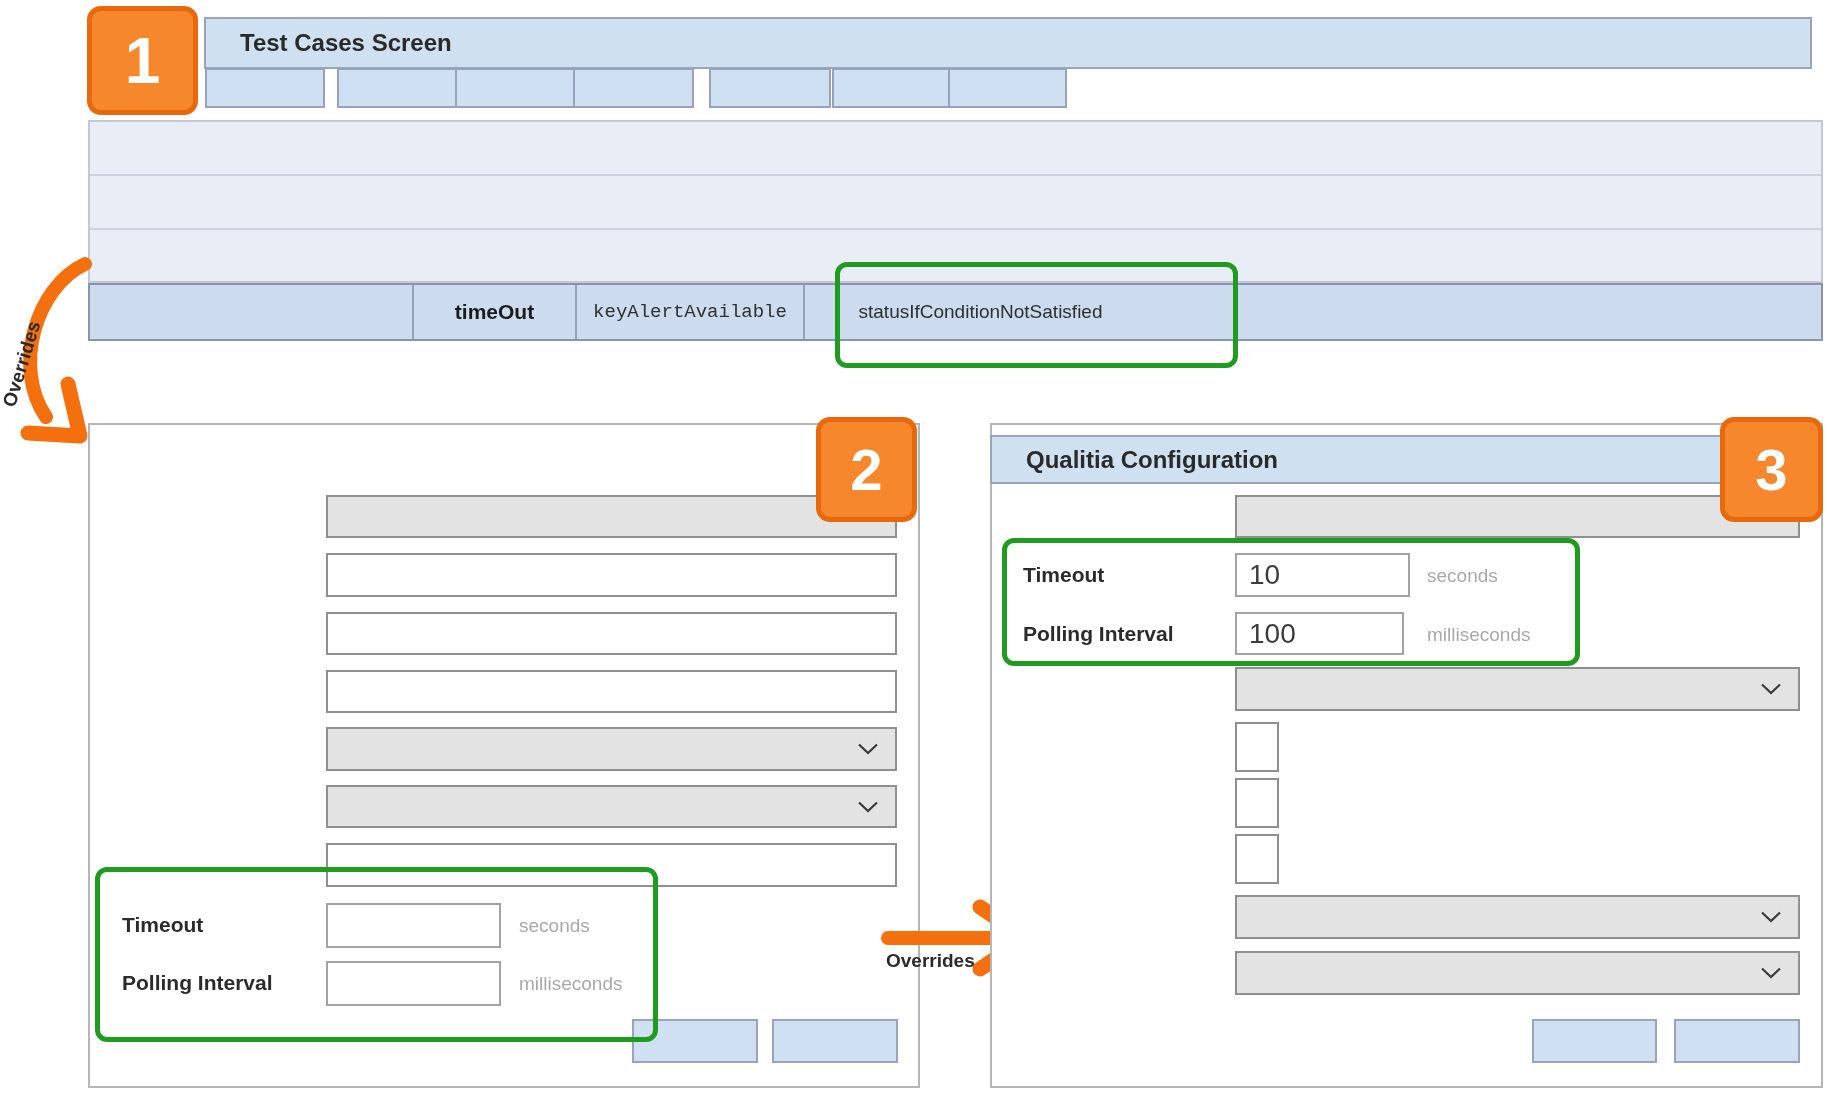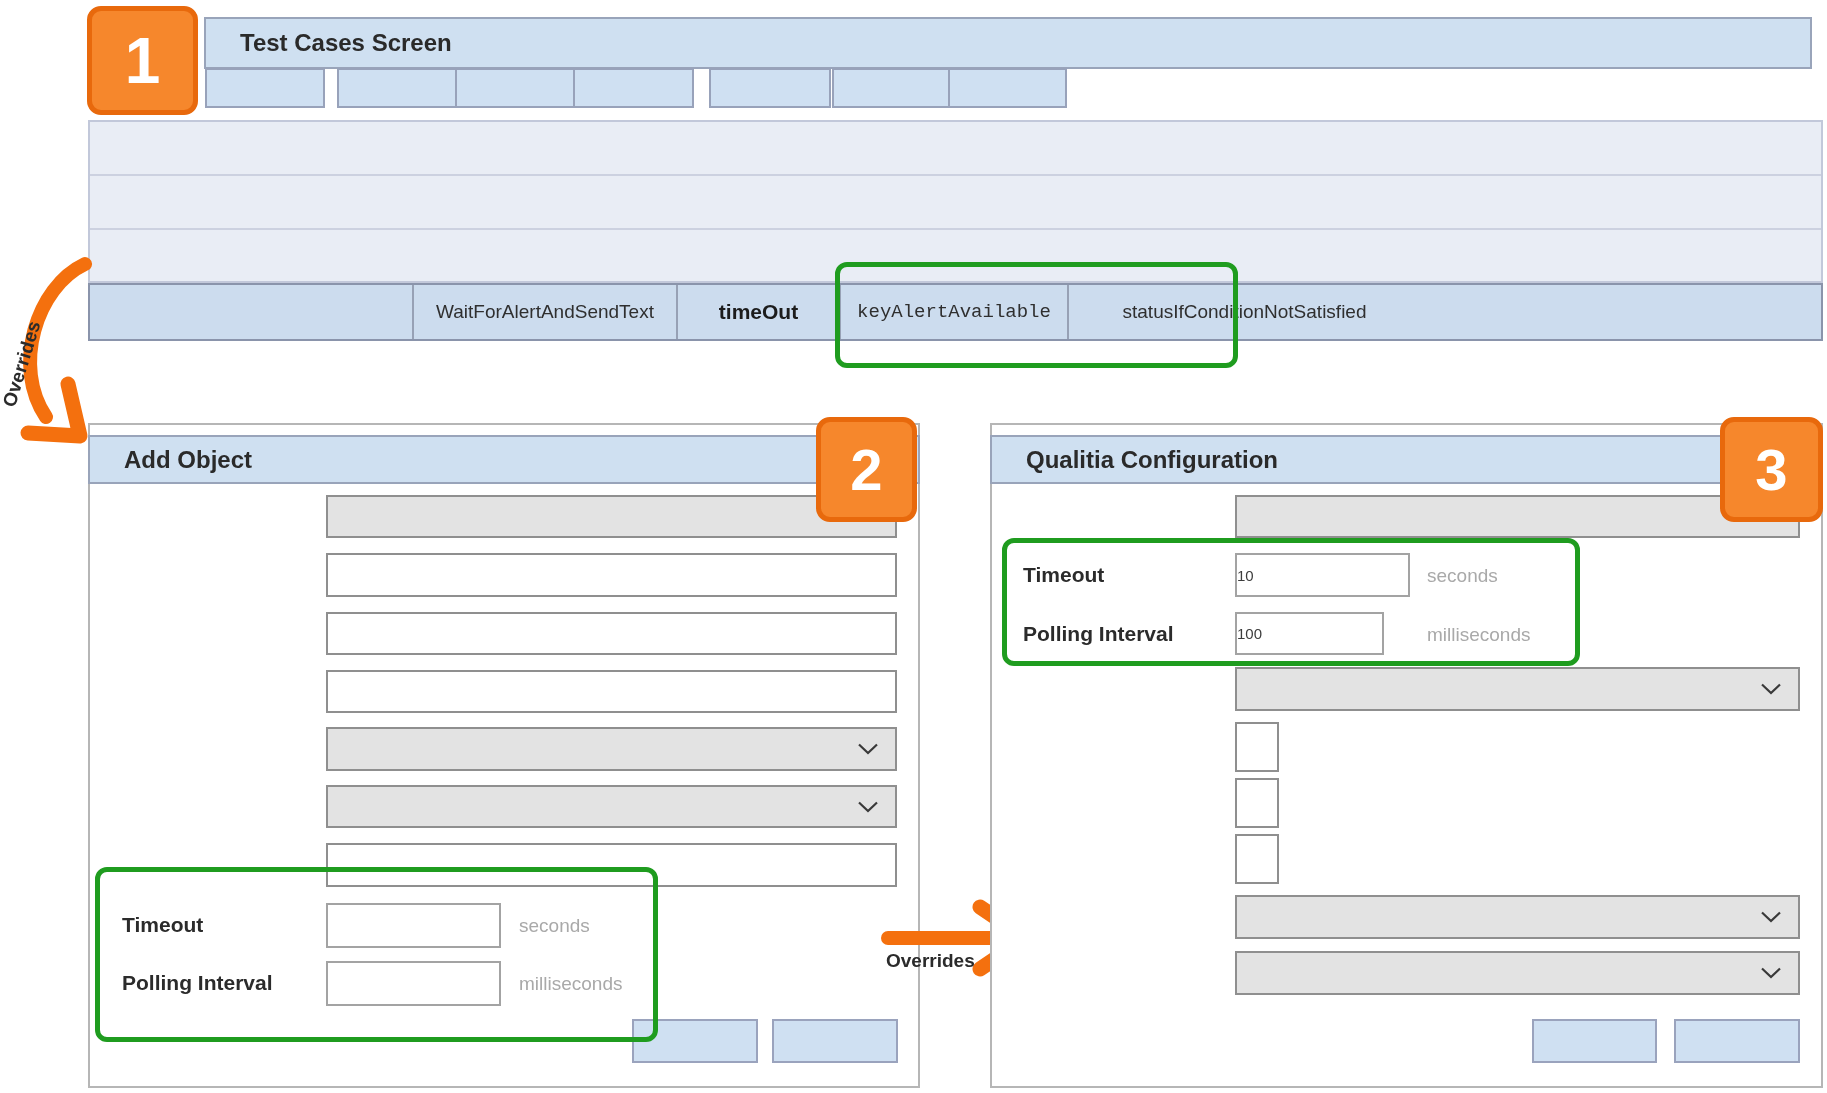--- a/index.html
+++ b/index.html
@@ -59,21 +59,21 @@
 
   
   .field  { background: #ffffff; border: 2px solid #8f8f8f; }
   .field.gray { background: #e3e3e3; }
   .dropdown { background: #e3e3e3; border: 2px solid #8f8f8f; position: absolute; }
   .chev { position: absolute; right: 16px; top: 50%; transform: translateY(-50%); }
   .checkbox { background: #fff; border: 2px solid #8f8f8f; }
   .smallinput {
     background:#fff; border: 2px solid #a3a3a3;
     font-family: "Liberation Sans", sans-serif;
-    font-size: 15px; color: #3c3c3c; padding-left: 0;
+    font-size: 28px; color: #3c3c3c; padding-left: 12px;
     outline: none;
   }
   .btn-blue { background: #cfe0f2; border: 2px solid #9aa3bd; cursor: pointer; }
 
   .lbl { font-weight: bold; font-size: 21px; color: #2b2b2b; }
   .hint { font-size: 19px; color: #a9a9a9; }
 
   
   .greenbox {
     border: 5px solid #1f9c1f;
@@ -111,38 +111,34 @@
   <div class="abs tabbox" style="left:948px; top:68px; width:119px; height:40px;"></div>
 
   <div class="abs gridrows" style="left:88px; top:120px; width:1735px; height:163px;">
     <div class="gridrow"></div>
     <div class="gridrow"></div>
     <div class="gridrow"></div>
   </div>
 
   <div class="abs theadrow" style="left:88px; top:283px; width:1735px; height:58px;">
     <div class="thcell" style="width:322px;"></div>
-    <div class="thcell" style="width:264px;">WaitForAlertAndSendText</div>
     <div class="thcell bold" style="width:163px;">timeOut</div>
     <div class="thcell" style="width:228px;font-family:Liberation Mono, monospace;">keyAlertAvailable</div>
     <div class="thcell" style="width:353px;">statusIfConditionNotSatisfied</div>
   </div>
 
   <div class="abs greenbox" style="left:835px; top:262px; width:403px; height:106px;"></div>
 
   <svg class="abs" style="left:8px; top:252px; overflow:visible;" width="120" height="210" viewBox="0 0 120 210">
     <path d="M 77 12 C 28 35, 4 115, 38 165" stroke="#f4700e" stroke-width="14" fill="none" stroke-linecap="round"></path>
     <polyline points="60,132 72,184 20,181" stroke="#f4700e" stroke-width="15" fill="none" stroke-linecap="round" stroke-linejoin="round"></polyline>
   </svg>
   <div class="abs overrides-text" style="left:-26px; top:353px; width:96px; text-align:center; transform:rotate(-73deg);">Overrides</div>
 
   <div class="abs panelbody" style="left:88px; top:423px; width:832px; height:665px;"></div>
-  <div class="abs bluebar" style="left:88px; top:423px; width:832px; height:49px;">
-    <span>Add Object</span>
-  </div>
 
   <div class="abs field gray" style="left:326px; top:495px; width:571px; height:43px;"></div>
   <div class="abs field" style="left:326px; top:553px; width:571px; height:44px;"></div>
   <div class="abs field" style="left:326px; top:612px; width:571px; height:43px;"></div>
   <div class="abs field" style="left:326px; top:670px; width:571px; height:43px;"></div>
 
   <div class="dropdown" style="left:326px; top:727px; width:571px; height:44px;">
     <svg class="chev" width="22" height="13" viewBox="0 0 22 13">
       <polyline points="2,2 11,10.5 20,2" stroke="#3a3a3a" stroke-width="2.2" fill="none"></polyline>
     </svg>
@@ -178,21 +174,21 @@
     <span>Qualitia Configuration</span>
   </div>
 
   <div class="abs field gray" style="left:1235px; top:495px; width:565px; height:43px;"></div>
 
   <div class="abs lbl" style="left:1023px; top:563px;">Timeout</div>
   <input class="abs smallinput" style="left: 1235px; top: 553px; width: 175px; height: 44px;" value="10">
   <div class="abs hint" style="left:1427px; top:565px;">seconds</div>
 
   <div class="abs lbl" style="left:1023px; top:622px;">Polling Interval</div>
-  <input class="abs smallinput" style="left: 1235px; top: 612px; width: 149px; height: 43px;" value="100">
+  <input class="abs smallinput" style="left: 1235px; top: 612px; width: 169px; height: 43px;" value="100">
   <div class="abs hint" style="left:1427px; top:624px;">milliseconds</div>
 
   <div class="abs greenbox" style="left:1002px; top:538px; width:578px; height:128px;"></div>
 
   <div class="dropdown" style="left:1235px; top:667px; width:565px; height:44px;">
     <svg class="chev" width="22" height="13" viewBox="0 0 22 13">
       <polyline points="2,2 11,10.5 20,2" stroke="#3a3a3a" stroke-width="2.2" fill="none"></polyline>
     </svg>
   </div>
 

